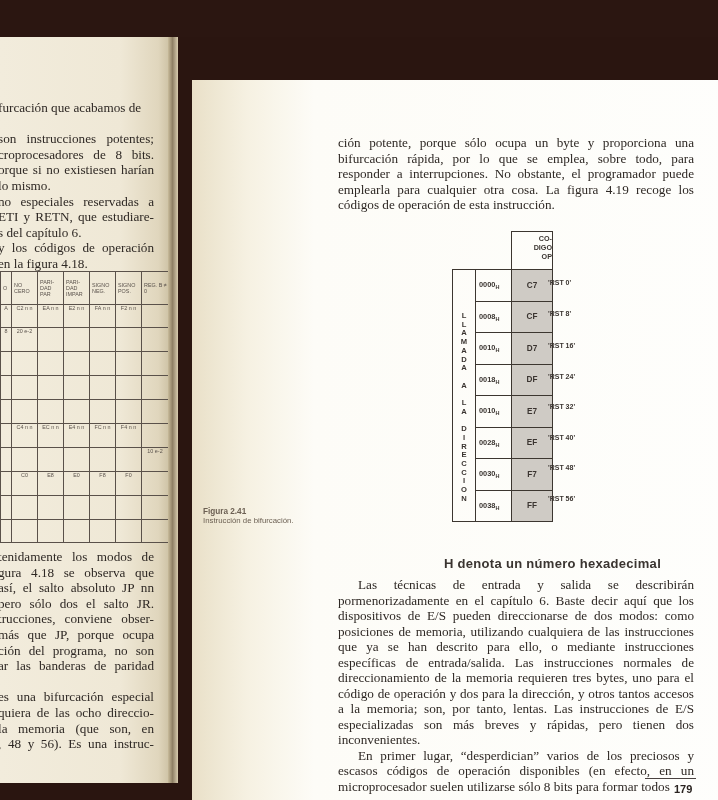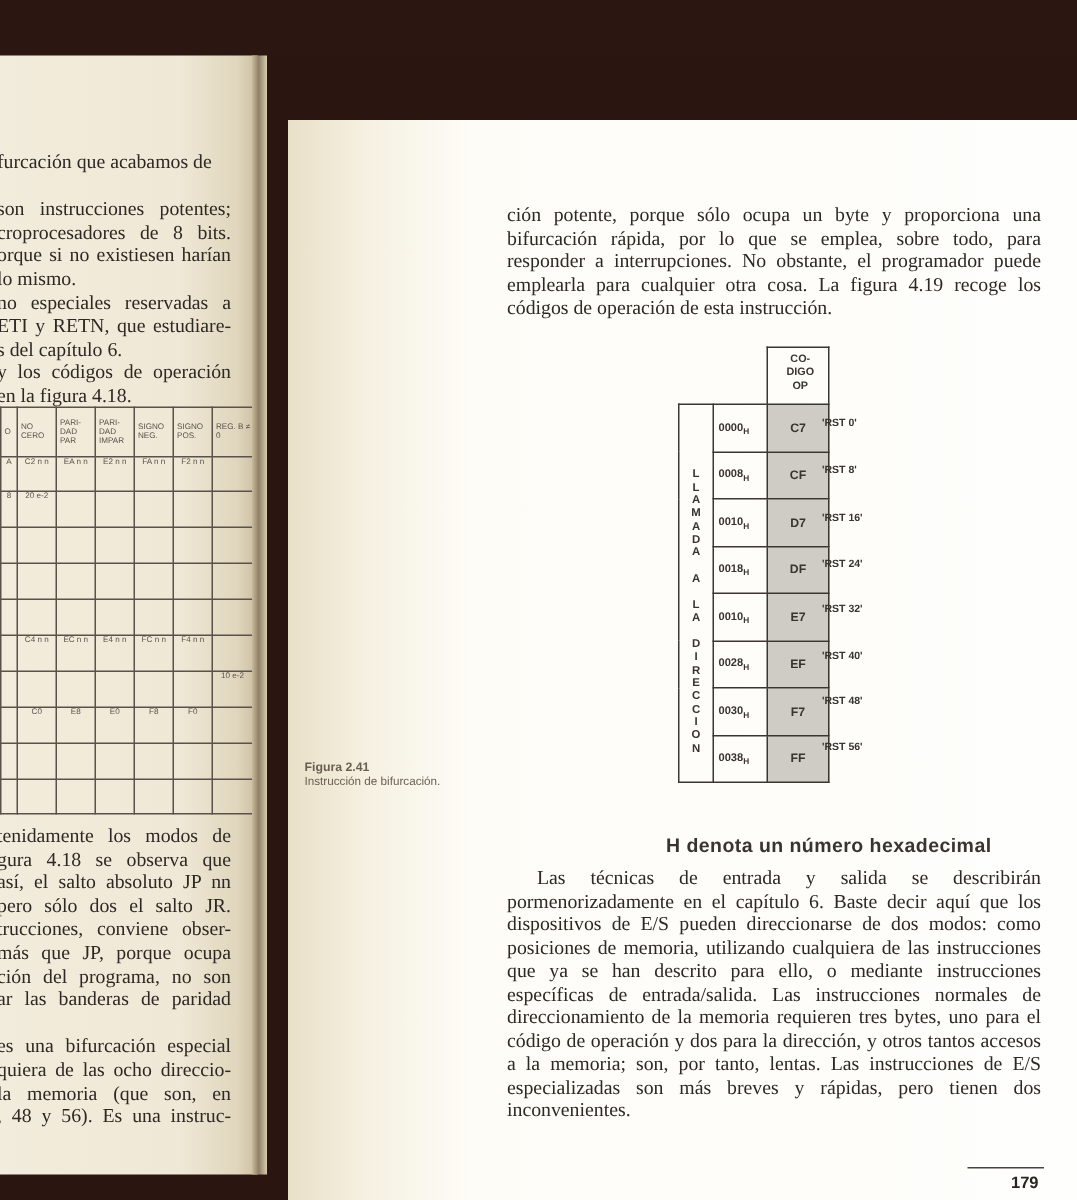--- a/index.html
+++ b/index.html
@@ -40,21 +40,21 @@
 
   .rtext { position:absolute; left:146px; width:356px; font-size:13.2px; line-height:15.5px; color:#2e2824; }
   .rtext p { margin:0; text-align:justify; }
   .rtext .ind { text-indent:20px; }
   .heading { position:absolute; left:146px; top:477px; font-size:12.6px; font-weight:bold; color:#2a2320; }
 
   
   .fig { position:absolute; left:260px; top:151px; font-family:"Liberation Sans","DejaVu Sans",sans-serif; }
   .fig-table { border-collapse:collapse; }
   .fig-table td { border:1.2px solid #3c3630; padding:0; font-size:7.4px; font-weight:bold; color:#3a3430; }
-  .fig-table .codehead { width:37px; height:35px; text-align:center; vertical-align:top; padding:2px 0 0 3px; line-height:9px; font-size:7.2px; }
+  .fig-table .codehead { width:37px; height:35px; text-align:right; vertical-align:top; padding:2px 0 0 3px; line-height:9px; font-size:7.2px; }
   .fig-table .vert { width:22px; text-align:center; vertical-align:top; padding-top:42px; line-height:8.7px; font-size:7.6px; }
   .fig-table .addr { width:32px; height:30.5px; text-align:left; padding-left:3px; vertical-align:middle; }
   .fig-table .addr sub { font-size:5.5px; }
   .fig-table .op { width:37px; background:#cfcbc5; text-align:center; vertical-align:middle; font-size:8.2px; }
   .fig-table .blank { border:none; }
   .rst-labels { position:absolute; left:96px; top:37px; }
   .rst { position:absolute; left:0; font-size:7px; font-weight:bold; color:#3a3430; white-space:nowrap; }
   .fig-note { position:absolute; left:-8px; top:325px; font-size:13px; font-weight:bold; color:#3a3430; white-space:nowrap; letter-spacing:0.3px; }
 
   .caption { position:absolute; left:11px; top:427px; font-family:"Liberation Sans","DejaVu Sans",sans-serif; color:#6b5f52; }
@@ -299,17 +299,18 @@
   </div>
 
   <div class="caption">
     <span class="t">Figura 2.41</span>
     <span class="s">Instrucción de bifurcación.</span>
   </div>
 
 
   <div class="rtext" style="top:497px;">
     <p class="ind">Las técnicas de entrada y salida se describirán pormenorizadamente en el capítulo 6. Baste decir aquí que los dispositivos de E/S pueden direccionarse de dos modos: como posiciones de memoria, utilizando cualquiera de las instrucciones que ya se han descrito para ello, o mediante instrucciones específicas de entrada/salida. Las instrucciones normales de direccionamiento de la memoria requieren tres bytes, uno para el código de operación y dos para la dirección, y otros tantos accesos a la memoria; son, por tanto, lentas. Las instrucciones de E/S especializadas son más breves y rápidas, pero tienen dos inconvenientes.</p>
+    <p class="ind">En primer lugar, “desperdician” varios de los preciosos y escasos códigos de operación disponibles (en efecto, en un microprocesador suelen utilizarse sólo 8 bits para formar todos</p>
   </div>
 
   <div class="page-rule"></div>
   <div class="page-num">179</div>
 </div>
 
 </body></html>

